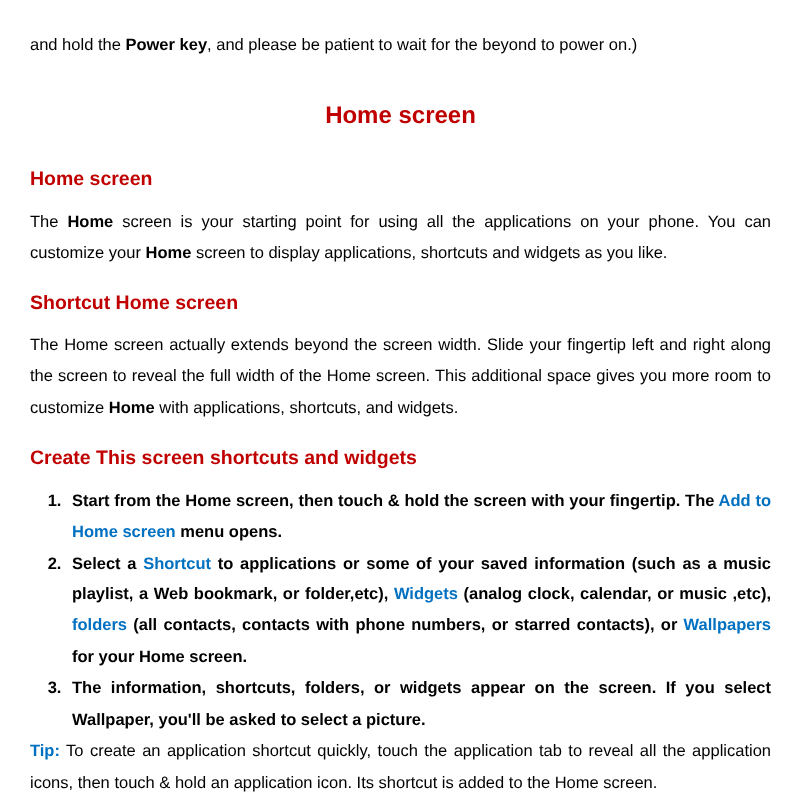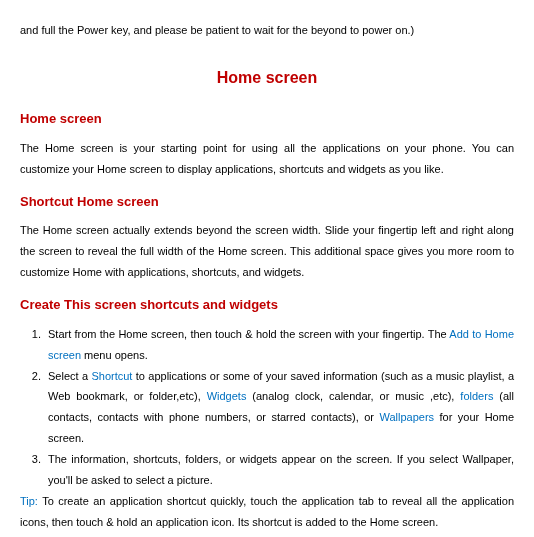--- a/index.html
+++ b/index.html
@@ -27,35 +27,36 @@
     font-weight: bold;
     color: #c00000;
     text-align: left;
     font-size: 13px;
     margin-top: 10px;
     margin-bottom: 6px;
   }
   p {
     margin: 0 0 6px 0;
   }
-  .bold { font-weight: normal; margin-top: 48px; }
+  .bold { font-weight: bold; margin-top: 48px; }
   .blue { color: #0070c0; }
   ol {
     margin: 0;
     padding-left: 24px;
   }
   ol li {
     padding-left: 4px;
     margin-bottom: 0;
+    font-weight: bold;
   }
 </style>
 </head>
 <body>
 
-<p><span>and full the </span><span class="bold">Power key</span><span>, and please be patient to wait for the beyond to power on.)</span></p>
+<p><span>and hold the </span><span class="bold">Power key</span><span>, and please be patient to wait for the beyond to power on.)</span></p>
 
 <div class="page-title">Home screen</div>
 
 <div class="section-heading">Home screen</div>
 <p><span>The </span><span class="bold">Home</span><span> screen is your starting point for using all the applications on your phone. You can customize your </span><span class="bold">Home</span><span> screen to display applications, shortcuts and widgets as you like.</span></p>
 
 <div class="section-heading">Shortcut Home screen</div>
 <p><span>The Home screen actually extends beyond the screen width. Slide your fingertip left and right along the screen to reveal the full width of the Home screen. This additional space gives you more room to customize </span><span class="bold">Home</span><span> with applications, shortcuts, and widgets.</span></p>
 
 <div class="section-heading">Create This screen shortcuts and widgets</div>

